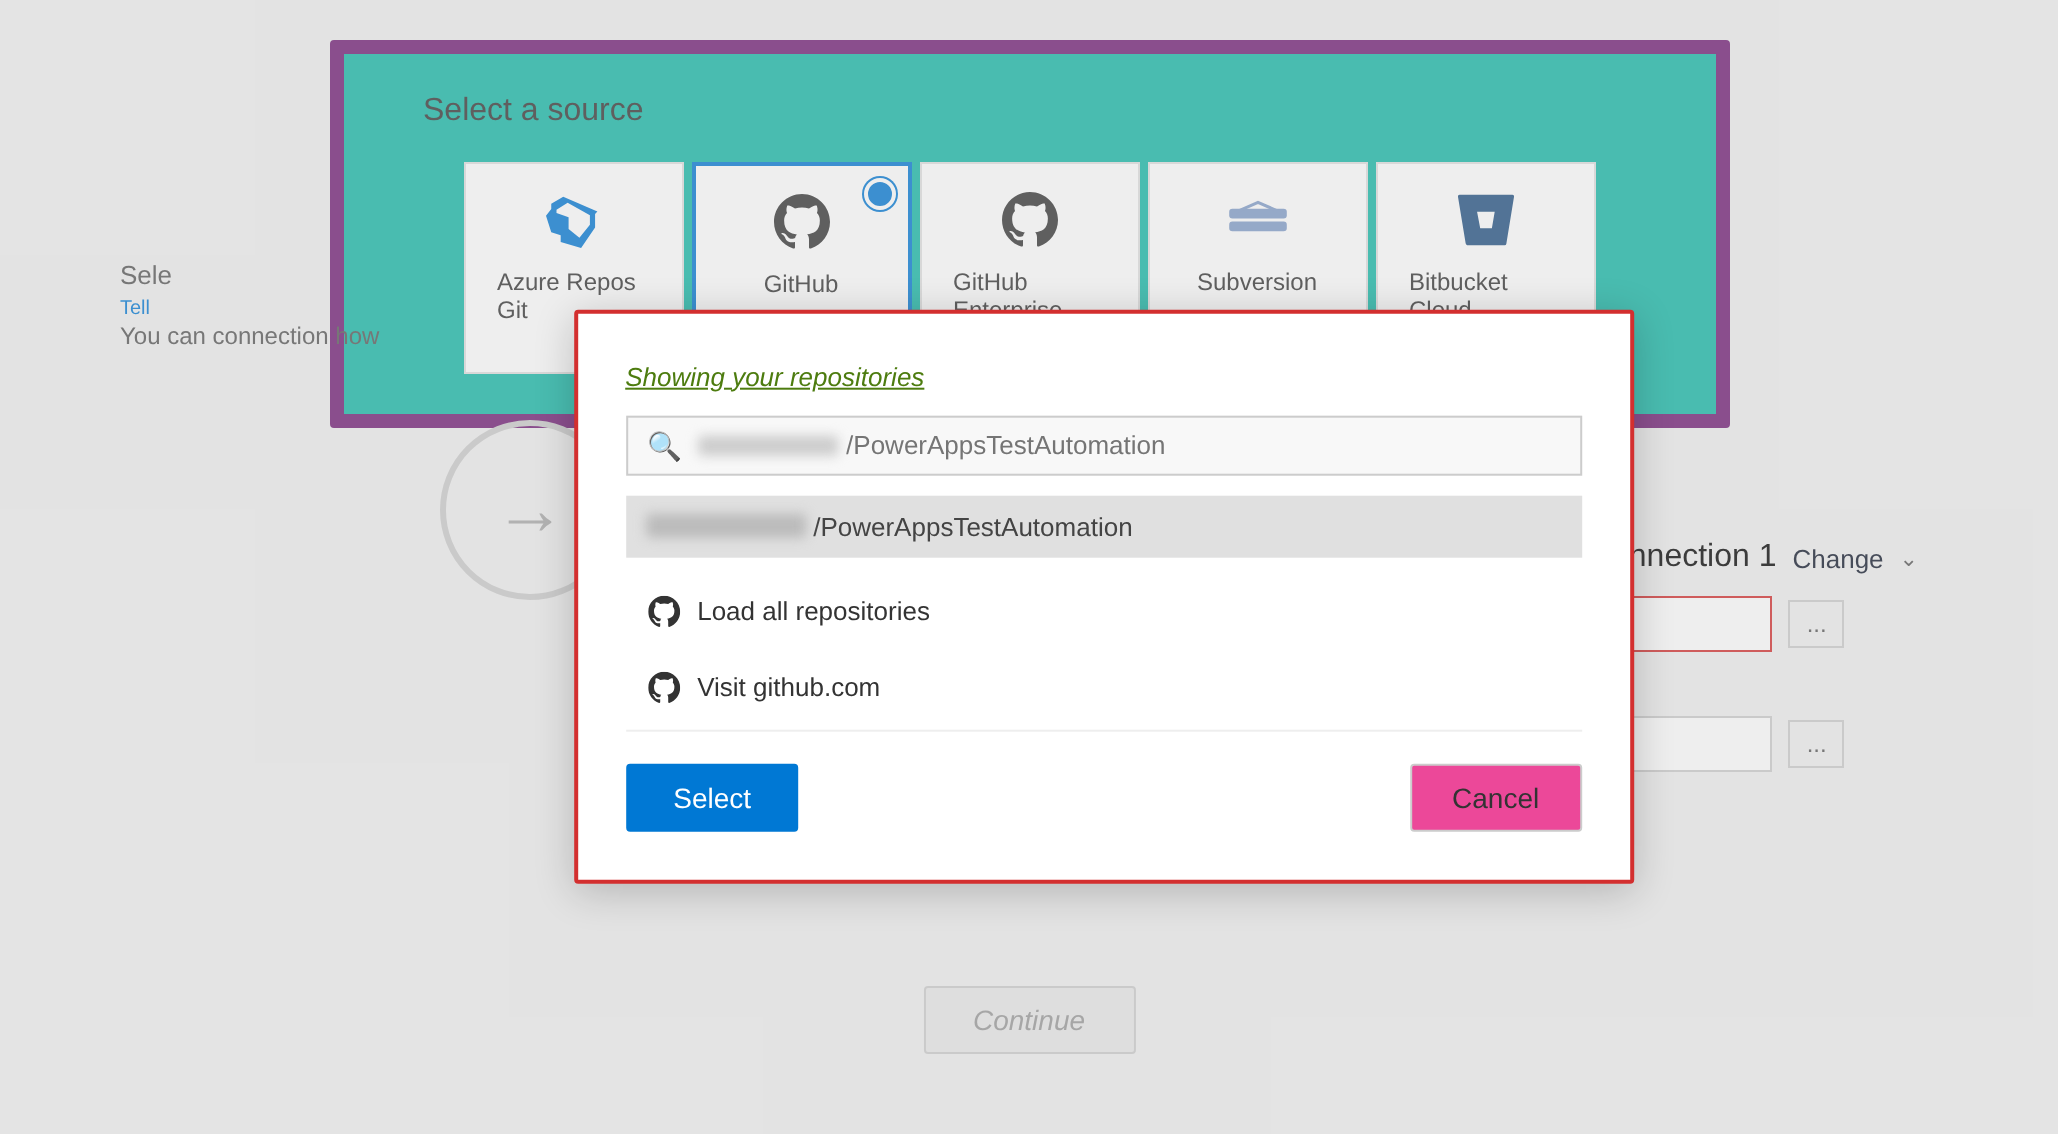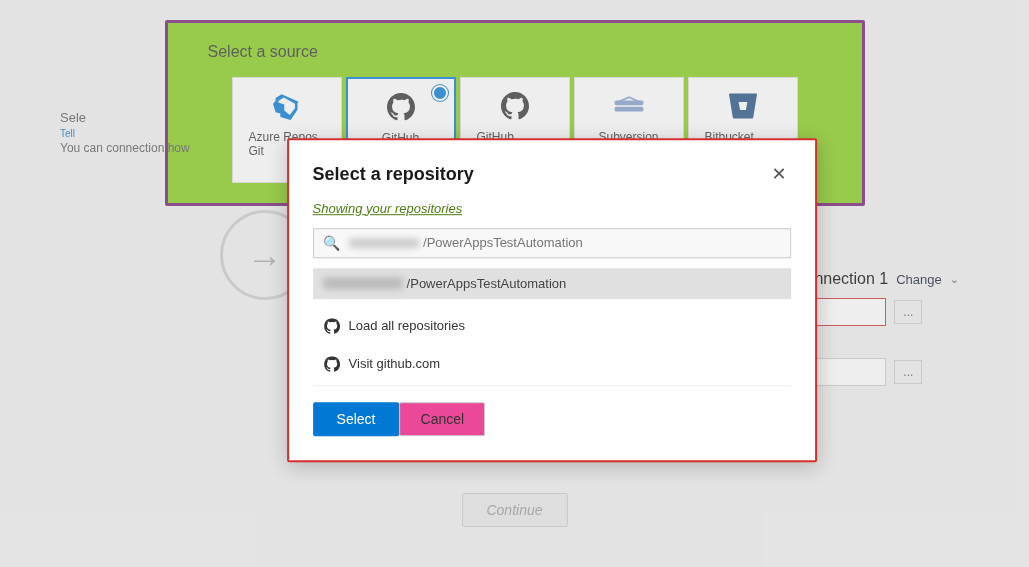--- a/index.html
+++ b/index.html
@@ -26,22 +26,22 @@
     .bg-content {
       position: absolute;
       top: 0; left: 0; right: 0; bottom: 0;
       display: flex;
       flex-direction: column;
       align-items: center;
       padding-top: 20px;
     }
 
     .source-selector {
-      background: #84cc16;
-      border: 3px solid #701a75;
+      background: #14b8a6;
+      border: 7px solid #701a75;
       padding: 20px 30px;
       border-radius: 2px;
       display: flex;
       flex-direction: column;
       align-items: center;
       min-width: 700px;
     }
 
     .source-title {
       font-size: 16px;
@@ -239,21 +239,21 @@
       width: 18px;
       height: 18px;
       margin-right: 8px;
       display: inline-flex;
       align-items: center;
       justify-content: center;
     }
 
     .dialog-footer {
       display: flex;
-      justify-content: flex-start;
+      justify-content: space-between;
       padding-top: 16px;
       border-top: 1px solid #eee;
     }
 
     .btn-select {
       background: #0078d4;
       color: white;
       border: none;
       padding: 8px 24px;
       font-size: 14px;
@@ -373,21 +373,21 @@
               <path d="M.778 1.211a.768.768 0 0 0-.768.892l3.263 19.81c.084.5.515.868 1.022.873H19.95a.772.772 0 0 0 .77-.646l3.27-20.03a.768.768 0 0 0-.768-.891zM14.52 15.53H9.522L8.17 8.48h7.561z"></path>
             </svg>
           </div>
           <span>Bitbucket Cloud</span>
         </div>
       </div>
     </div>
 
     <div class="step-section">
       <div class="bg-arrow">→</div>
-      <div style="font-size: 13px; color: #555;">
+      <div style="margin-top: 20px; font-size: 13px; color: #555;">
         <span>Sele</span><br>
         <span style="font-size:10px; color:#0078d4;">Tell</span><br>
         <span class="bg-small-text">You can connection how</span>
       </div>
     </div>
 
     <div style="position:absolute; right:70px; top:270px;">
       <div class="right-panel-row">
         <span>hub connection 1</span>
         <span class="change-link">Change</span>
@@ -403,24 +403,20 @@
         <button class="dots-btn">...</button>
       </div>
     </div>
 
     <button class="bg-continue">Continue</button>
   </div>
 
   <div class="overlay"></div>
 
   <div class="dialog">
-    <div class="dialog-header">
-      <h2 class="dialog-title">Select a repository</h2>
-      <button class="dialog-close">✕</button>
-    </div>
 
     <p class="dialog-subtitle">Showing your repositories</p>
 
     <div class="search-row">
       <span class="search-icon">🔍</span>
       <div style="display:flex; align-items:center; flex:1;">
         <div style="width:70px; height:10px; background:#ccc; border-radius:2px; filter:blur(3px); margin-right:4px;"></div>
         <input class="search-input" type="text" readonly="" placeholder="/PowerAppsTestAutomation" style="">
       </div>
     </div>

